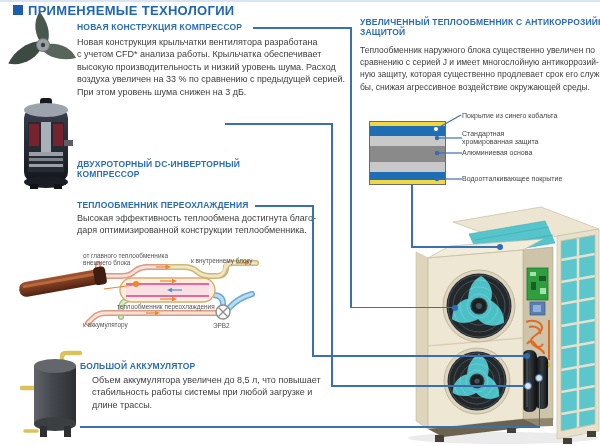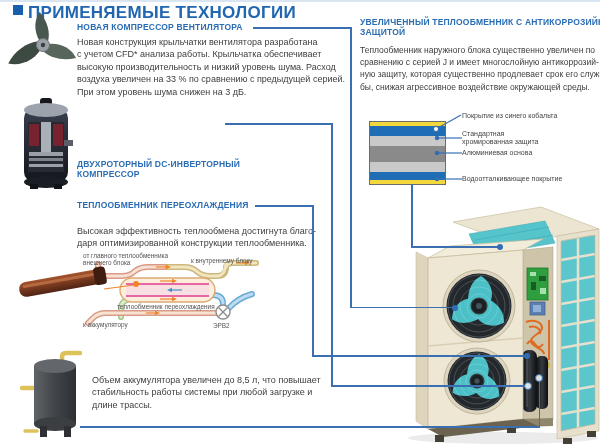--- a/index.html
+++ b/index.html
@@ -1,19 +1,19 @@
 <!DOCTYPE html>
 <html><head>
 <meta charset="utf-8">
 <style>
   html,body{margin:0;padding:0;background:#fff;}
   .page{position:relative;width:600px;height:446px;background:#ffffff;overflow:hidden;
         font-family:"Liberation Sans",sans-serif;}
   .topline{position:absolute;left:0;top:0;width:600px;height:2px;background:#b9cfe4;opacity:.55;}
-  .page-title{position:absolute;left:28px;top:3px;font-size:17px;font-weight:700;
+  .page-title{position:absolute;left:28px;top:3px;font-size:13px;font-weight:700;
         color:#2066b0;letter-spacing:.3px;white-space:nowrap;}
   .title-square{position:absolute;left:13px;top:5px;width:10px;height:10px;background:#1a5fae;}
   .sec-title{position:absolute;color:#2a6db5;font-size:8.5px;font-weight:700;line-height:10px;
         letter-spacing:.2px;white-space:nowrap;}
   .body-text{position:absolute;color:#3d3d3d;font-size:9px;line-height:12.4px;white-space:nowrap;}
   .body-text.rt{font-size:8.5px;line-height:12.2px;}
   .tiny{position:absolute;color:#555;font-size:6.4px;line-height:7.4px;white-space:nowrap;}
   .layer-label{position:absolute;color:#444;font-size:7px;line-height:8.2px;}
   .h-line,.v-line{position:absolute;background:#3a70b2;}
   .h-line{height:1.5px;} .v-line{width:1.5px;}
@@ -37,21 +37,21 @@
 
   <svg style="left:10px;top:28px;" width="68" height="50" viewBox="0 0 68 50">
     <g transform="translate(33,17)">
       <path d="M0,0 C14,-4 28,2 33,13 C20,16 8,13 1,7 Z" fill="#57655a"></path>
       <path transform="rotate(128)" d="M0,0 C14,-4 30,3 36,16 C22,19 8,14 1,7 Z" fill="#3c4a41"></path>
       <path transform="rotate(243)" d="M0,0 C12,-4 26,2 31,12 C19,15 7,12 1,6 Z" fill="#49584e"></path>
       <circle cx="0" cy="0" r="6.5" fill="#9aa0a4" stroke="#6f757a" stroke-width="1"></circle>
       <circle cx="0" cy="0" r="2.2" fill="#3a3f44"></circle>
     </g>
   </svg>
-  <div class="sec-title" style="left:77px;top:22px;">НОВАЯ КОМПРЕССОР ВЕНТИЛЯТОРА</div>
+  <div class="sec-title" style="left:77px;top:22px;">НОВАЯ КОНСТРУКЦИЯ КОМПРЕССОР</div>
   <div class="body-text" style="left:77px;top:36px;">Новая конструкция крыльчатки вентилятора разработана<br>с учетом CFD* анализа работы. Крыльчатка обеспечивает<br>высокую производительность и низкий уровень шума. Расход<br>воздуха увеличен на 33 % по сравнению с предыдущей серией.<br>При этом уровень шума снижен на 3 дБ.</div>
 
   <svg style="left:18px;top:96px;" width="56" height="94" viewBox="0 0 56 94">
     <defs>
       <linearGradient id="compShell" x1="0" y1="0" x2="0" y2="1">
         <stop offset="0" stop-color="#3a3f4e"></stop>
           <stop offset="1" stop-color="#14161d"></stop>
       </linearGradient>
     </defs>
     <rect x="22" y="2" width="12" height="10" rx="3" fill="#16181c"></rect>
@@ -65,21 +65,21 @@
     <rect x="11" y="62" width="34" height="3" fill="#7c828a"></rect>
     <rect x="11" y="68" width="34" height="3" fill="#9aa0a8"></rect>
     <rect x="46" y="44" width="9" height="6" fill="#5a5f6a"></rect>
     <ellipse cx="28" cy="86" rx="22" ry="6" fill="#1a1d24"></ellipse>
     <rect x="12" y="88" width="8" height="5" fill="#111319"></rect>
     <rect x="36" y="88" width="8" height="5" fill="#111319"></rect>
   </svg>
   <div class="sec-title" style="left:77px;top:116px;margin-top:43px;">ДВУХРОТОРНЫЙ DC-ИНВЕРТОРНЫЙ<br>КОМПРЕССОР</div>
 
   <div class="sec-title" style="left:77px;top:200px;">ТЕПЛООБМЕННИК ПЕРЕОХЛАЖДЕНИЯ</div>
-  <div class="body-text" style="left:77px;top:212px;margin-top:13px;">Высокая эффективность теплообмена достигнута благо-<br>даря оптимизированной конструкции теплообменника.</div>
+  <div class="body-text" style="left:77px;top:212px;">Высокая эффективность теплообмена достигнута благо-<br>даря оптимизированной конструкции теплообменника.</div>
 
   <div style="position:absolute;left:10px;top:248px;width:320px;height:94px;">
     <svg style="left:0;top:0;" width="320" height="94" viewBox="0 0 320 94">
       <defs>
         <linearGradient id="copGrad" x1="0" y1="0" x2="0" y2="1">
           <stop offset="0" stop-color="#a5552e"></stop>
             <stop offset=".5" stop-color="#7a3a20"></stop>
             <stop offset="1" stop-color="#4f2413"></stop>
         </linearGradient>
       </defs>
@@ -151,20 +151,21 @@
     </defs>
     <path d="M42,13 V7 Q42,3 46,3 H60" fill="none" stroke="#dcc25a" stroke-width="4.5" stroke-linecap="round"></path>
     <path d="M2,38 H14" stroke="#dcc25a" stroke-width="4.5" stroke-linecap="round"></path>
     <path d="M5,81 H17" stroke="#dcc25a" stroke-width="3.5" stroke-linecap="round"></path>
     <rect x="14" y="16" width="42" height="58" fill="url(#accGrad)"></rect>
     <ellipse cx="35" cy="16" rx="21" ry="7" fill="#63676b"></ellipse>
     <ellipse cx="35" cy="74" rx="21" ry="7" fill="#3c3f42"></ellipse>
     <rect x="20" y="76" width="7" height="11" fill="#2e3033"></rect>
     <rect x="44" y="76" width="7" height="11" fill="#2e3033"></rect>
   </svg>
+  <div class="sec-title" style="left:80px;top:361px;">БОЛЬШОЙ АККУМУЛЯТОР</div>
   <div class="body-text" style="left:92px;top:374px;">Объем аккумулятора увеличен до 8,5 л, что повышает<br>стабильность работы системы при любой загрузке и<br>длине трассы.</div>
 
   <div class="sec-title" style="left:360px;top:17px;">УВЕЛИЧЕННЫЙ ТЕПЛООБМЕННИК С АНТИКОРРОЗИЙНОЙ<br>ЗАЩИТОЙ</div>
   <div class="body-text rt" style="left:360px;top:44px;">Теплообменник наружного блока существенно увеличен по<br>сравнению с серией J и имеет многослойную антикоррозий-<br>ную защиту, которая существенно продлевает срок его служ-<br>бы, снижая агрессивное воздействие окружающей среды.</div>
 
   <div class="stack">
     <div class="stripe st-yellow" style="height:4px;"></div>
     <div class="stripe st-blue" style="height:10px;"></div>
     <div class="stripe st-lgray" style="height:10px;"></div>
     <div class="stripe st-dgray" style="height:16px;"></div>

